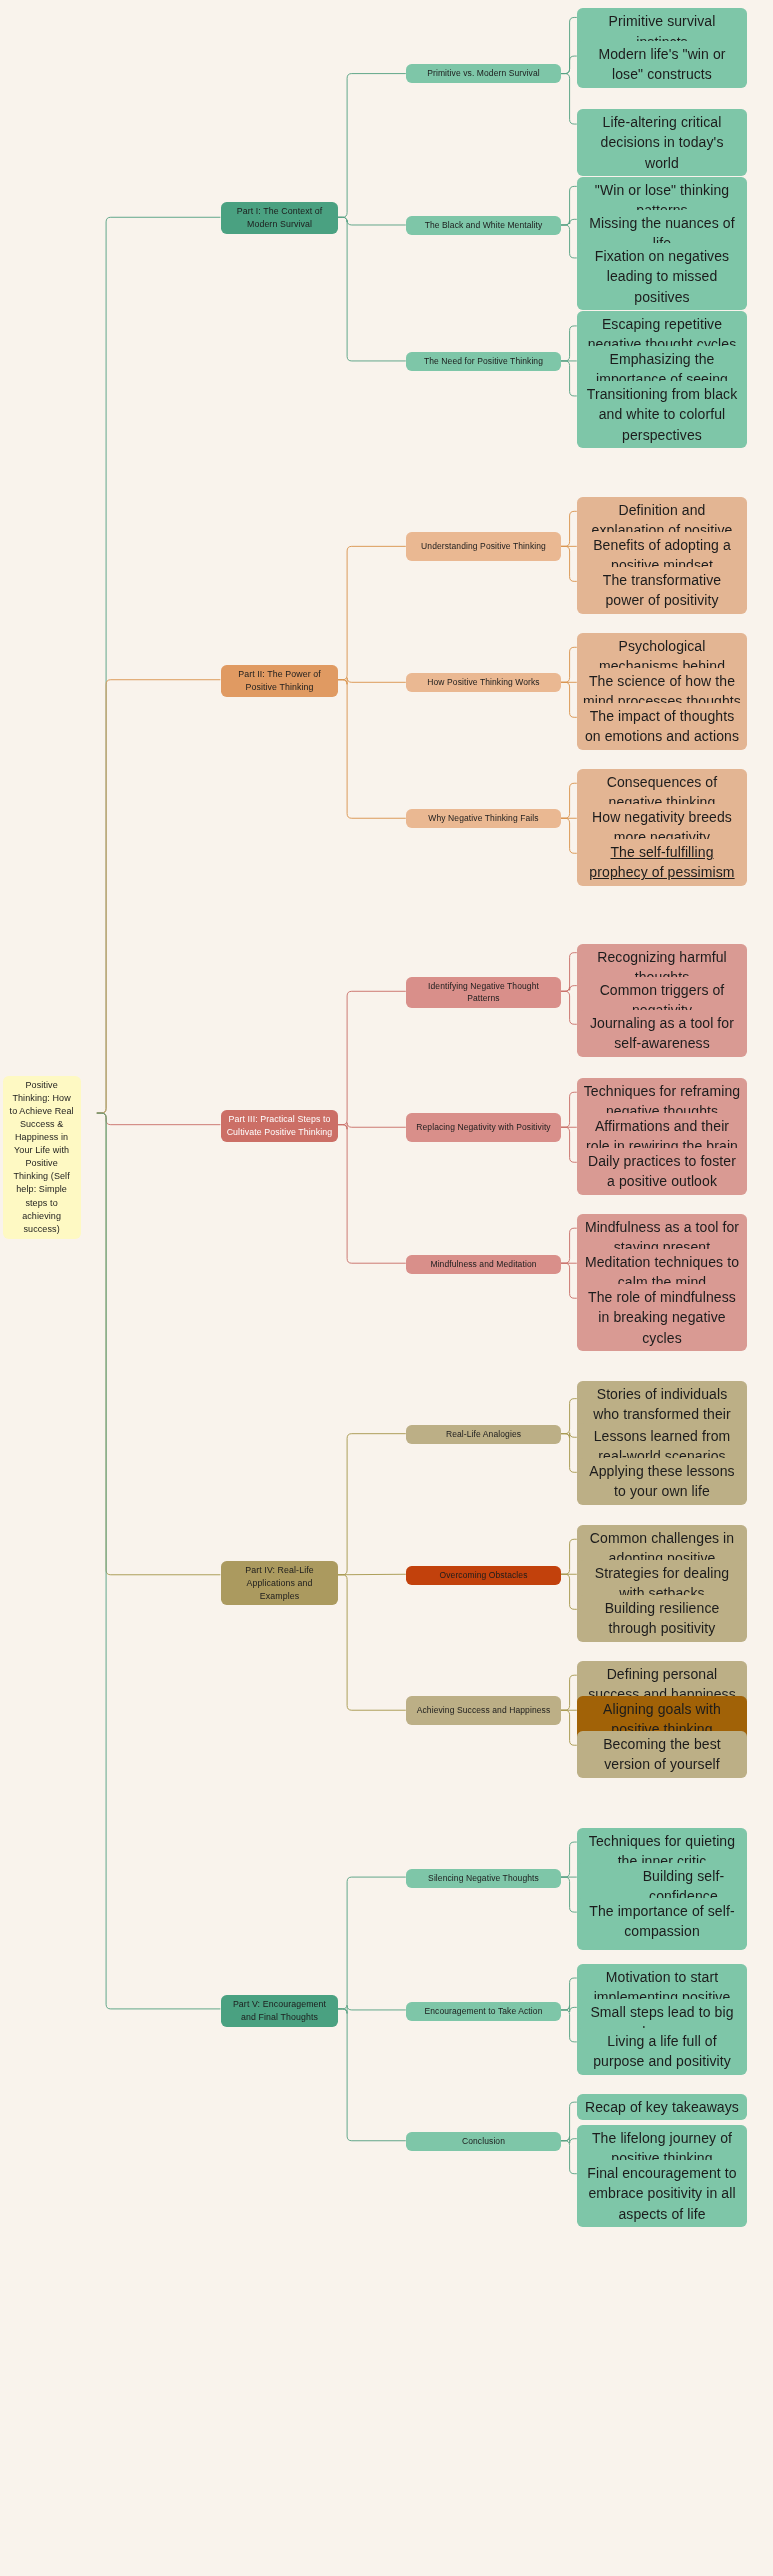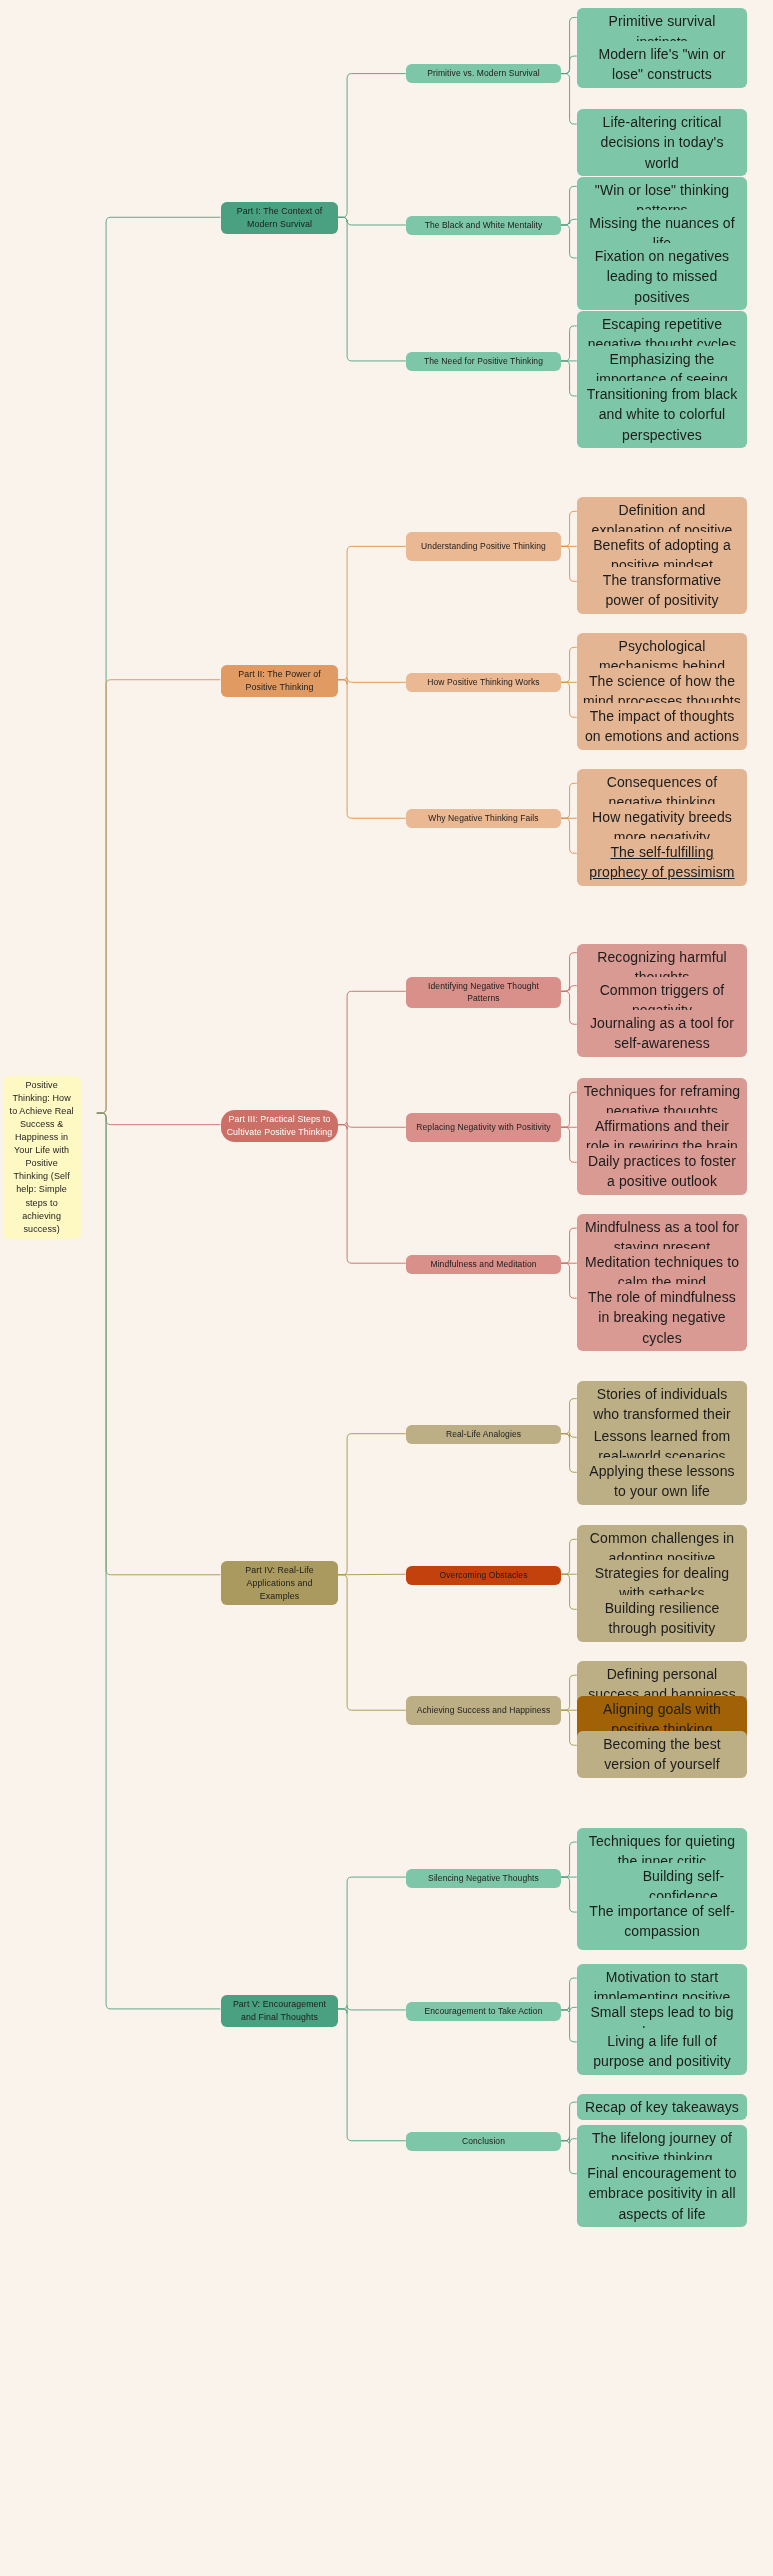--- a/index.html
+++ b/index.html
@@ -134,21 +134,21 @@
     <div class="node lvl3" style="left: 577px; top: 1010px; width: 170px; min-height: 29px; background: rgb(217, 154, 147);">Journaling as a tool for self-awareness</div>
     <div class="node lvl2" style="left: 406px; top: 977px; width: 155px; min-height: 29px; background: rgb(217, 143, 138);">Identifying Negative Thought Patterns</div>
     <div class="node lvl3" style="left: 577px; top: 1078px; width: 170px; min-height: 29px; background: rgb(217, 154, 147);">Techniques for reframing negative thoughts</div>
     <div class="node lvl3" style="left: 577px; top: 1113px; width: 170px; min-height: 29px; background: rgb(217, 154, 147);">Affirmations and their role in rewiring the brain</div>
     <div class="node lvl3" style="left: 577px; top: 1148px; width: 170px; min-height: 29px; background: rgb(217, 154, 147);">Daily practices to foster a positive outlook</div>
     <div class="node lvl2" style="left: 406px; top: 1113px; width: 155px; min-height: 29px; background: rgb(217, 143, 138);">Replacing Negativity with Positivity</div>
     <div class="node lvl3" style="left: 577px; top: 1214px; width: 170px; min-height: 29px; background: rgb(217, 154, 147);">Mindfulness as a tool for staying present</div>
     <div class="node lvl3" style="left: 577px; top: 1249px; width: 170px; min-height: 29px; background: rgb(217, 154, 147);">Meditation techniques to calm the mind</div>
     <div class="node lvl3" style="left: 577px; top: 1284px; width: 170px; min-height: 29px; background: rgb(217, 154, 147);">The role of mindfulness in breaking negative cycles</div>
     <div class="node lvl2" style="left: 406px; top: 1255px; width: 155px; min-height: 17.5px; background: rgb(217, 143, 138);">Mindfulness and Meditation</div>
-    <div class="node lvl1 white-text" style="left: 221px; top: 1110px; width: 117px; min-height: 29px; background: rgb(204, 111, 102); border-radius: 14px;">Part III: Practical Steps to Cultivate Positive Thinking</div>
+    <div class="node lvl1 white-text" style="left: 221px; top: 1110px; width: 117px; min-height: 29px; background: rgb(204, 111, 102);">Part III: Practical Steps to Cultivate Positive Thinking</div>
     <div class="node lvl3" style="left: 577px; top: 1381px; width: 170px; min-height: 36px; background: rgb(188, 175, 134);">Stories of individuals who transformed their lives through positivity</div>
     <div class="node lvl3" style="left: 577px; top: 1423px; width: 170px; min-height: 29px; background: rgb(188, 175, 134); border-radius: 7px;">Lessons learned from real-world scenarios</div>
     <div class="node lvl3" style="left: 577px; top: 1458px; width: 170px; min-height: 29px; background: rgb(188, 175, 134);">Applying these lessons to your own life</div>
     <div class="node lvl2" style="left: 406px; top: 1425px; width: 155px; min-height: 17.5px; background: rgb(188, 175, 134);">Real-Life Analogies</div>
     <div class="node lvl3" style="left: 577px; top: 1525px; width: 170px; min-height: 29px; background: rgb(188, 175, 134);">Common challenges in adopting positive thinking</div>
     <div class="node lvl3" style="left: 577px; top: 1560px; width: 170px; min-height: 29px; background: rgb(188, 175, 134);">Strategies for dealing with setbacks</div>
     <div class="node lvl3" style="left: 577px; top: 1595px; width: 170px; min-height: 29px; background: rgb(188, 175, 134);">Building resilience through positivity</div>
     <div class="node lvl2" style="left: 406px; top: 1566px; width: 155px; min-height: 17.5px; background: #c2410c;">Overcoming Obstacles</div>
     <div class="node lvl3" style="left: 577px; top: 1661px; width: 170px; min-height: 29px; background: rgb(188, 175, 134);">Defining personal success and happiness</div>
     <div class="node lvl3" style="left: 577px; top: 1696px; width: 170px; min-height: 29px; background: #a16207;">Aligning goals with positive thinking</div>

